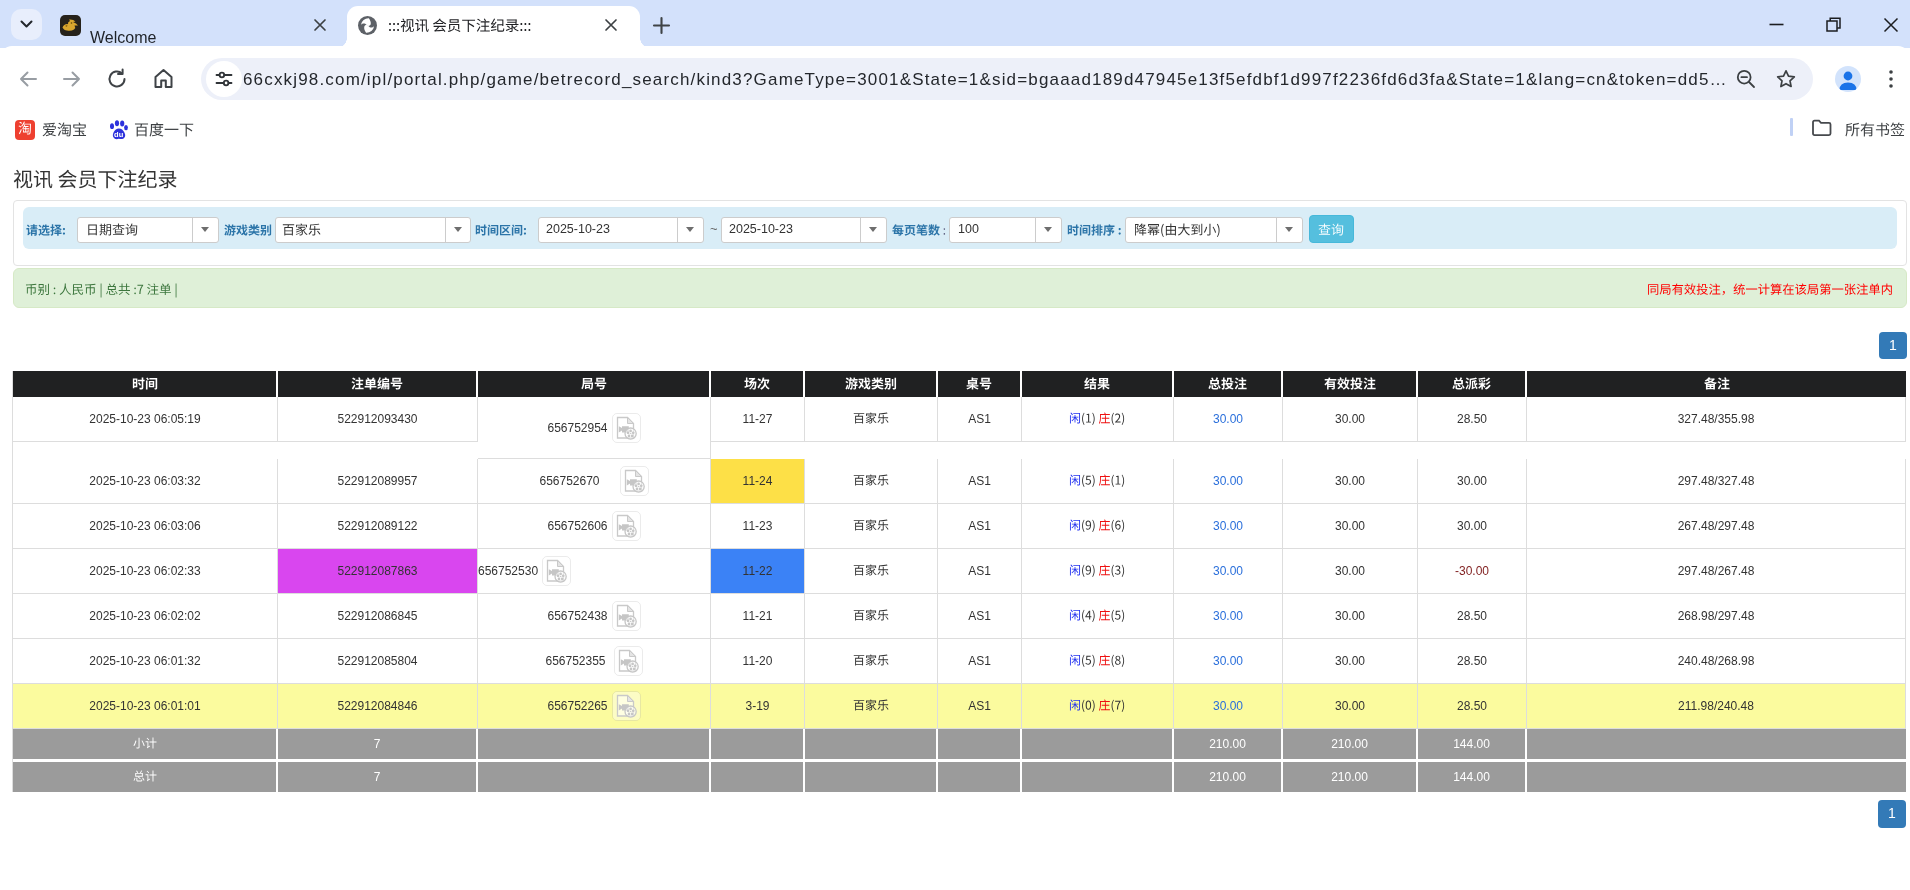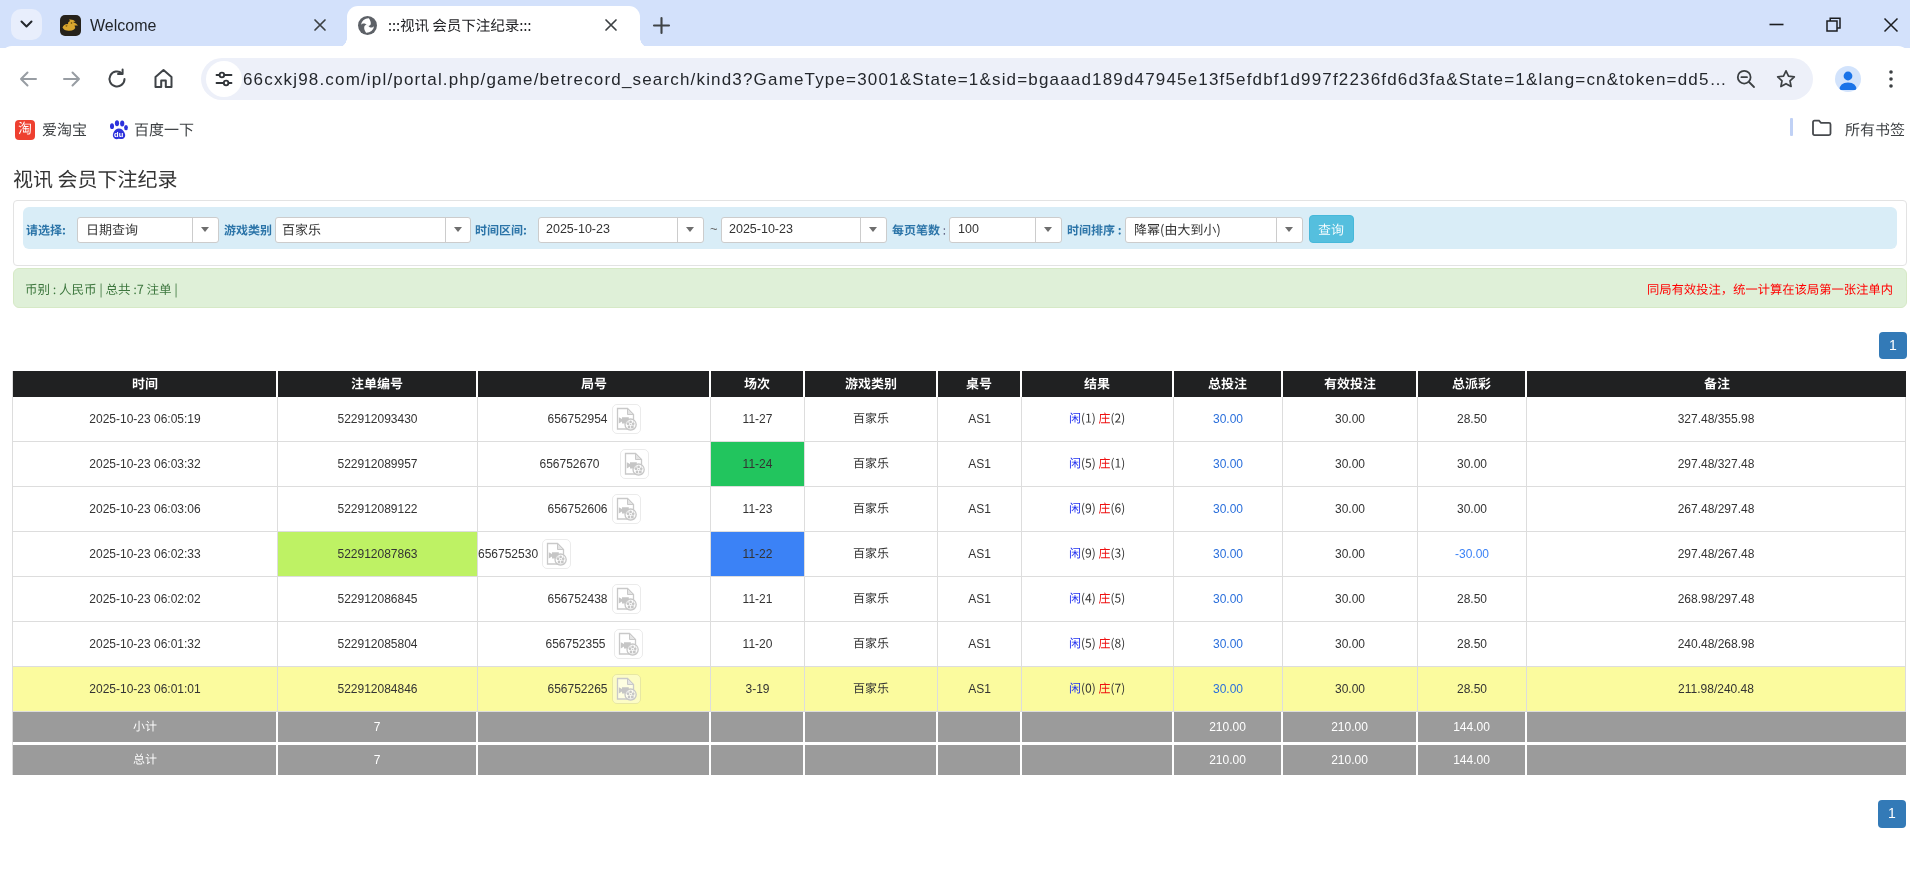--- a/index.html
+++ b/index.html
@@ -107,21 +107,21 @@
 <div style="position:absolute;left:0;top:0;width:1910px;height:48px;background:#d3e1fb"></div>
 <div style="position:absolute;left:11px;top:9px;width:31px;height:31px;border-radius:10px;background:#e8eefc"></div>
 <svg style="position:absolute;left:20px;top:20px" width="13" height="9" viewBox="0 0 13 9">
     <path d="M1.5 1.5 L6.5 6.5 L11.5 1.5" fill="none" stroke="#23272c" stroke-width="2" stroke-linecap="round" stroke-linejoin="round"></path>
   </svg>
 <div style="position:absolute;left:60px;top:15px;width:21px;height:21px;border-radius:5px;background:#26221b;overflow:hidden"><svg width="21" height="21" viewBox="0 0 21 21">
       <path d="M2.5 12.5 Q4 8.5 8 9 Q7.5 7 10 6 L9 4.5 Q13 4 15.5 6.5 L13 7 Q16.5 8 18 10.5 L14.5 10.5 Q16 12.5 14 14.5 Q11 16.5 7 15.5 Q4 15.5 2.5 12.5 Z" fill="#d9a62e"></path>
       <path d="M5 11 l2.5 -1.5 -0.5 2.5 z" fill="#8a6414"></path>
       <circle cx="11.5" cy="8" r="0.8" fill="#5c4408"></circle>
     </svg></div>
-<div style="position:absolute;left:90px;top:15px;height:21px;line-height:21px;font-size:16px;color:#1f2328;white-space:nowrap;">Welcome</div>
+<div style="position:absolute;left:90px;top:27px;height:21px;line-height:21px;font-size:16px;color:#1f2328;white-space:nowrap;">Welcome</div>
 <svg style="position:absolute;left:313px;top:18px" width="14" height="14" viewBox="0 0 14 14">
     <path d="M2 2 L12 12 M12 2 L2 12" stroke="#3c4043" stroke-width="1.7" stroke-linecap="round"></path>
   </svg>
 <div style="position:absolute;left:347px;top:6px;width:293px;height:42px;background:#fff;border-radius:11px 11px 0 0"></div>
 <div style="position:absolute;left:337px;top:38px;width:10px;height:10px;background:radial-gradient(circle at 0 0, #d3e1fb 0 9.6px, #fff 10px)"></div>
 <div style="position:absolute;left:640px;top:38px;width:10px;height:10px;background:radial-gradient(circle at 100% 0, #d3e1fb 0 9.6px, #fff 10px)"></div>
 <svg style="position:absolute;left:358px;top:16px" width="19" height="19" viewBox="0 0 18 18">
     <circle cx="9" cy="9" r="9" fill="#5d6167"></circle>
     <path d="M10.3 2.1 A7.2 7.2 0 0 0 2.8 8.4 C4.5 6.5 6.9 6.9 7.9 8.4 C9 10 11.3 9.7 12 8.1 C12.6 6.3 11.6 3.9 10.3 2.1 Z" fill="#fff"></path>
     <path d="M7.7 15.9 A7.2 7.2 0 0 0 15.2 9.6 C13.5 11.5 11.1 11.1 10.1 9.6 C9 8 6.7 8.3 6 9.9 C5.4 11.7 6.4 14.1 7.7 15.9 Z" fill="#fff"></path>
@@ -590,21 +590,21 @@
         <g transform="translate(0,11.44) scale(0.013000,-0.013000)">
           <g fill="#fff">
             <use href="#b90" x="0"></use>
             <use href="#b74" x="1000"></use>
           </g>
         </g>
       </svg>
     </div>
     <div style="background:#fff;height:45px;display:flex;align-items:center;justify-content:center;border-right:1px solid #ddd;border-bottom:1px solid #ddd;box-sizing:border-box">2025-10-23 06:05:19</div>
     <div style="background:#fff;height:45px;display:flex;align-items:center;justify-content:center;border-right:1px solid #ddd;border-bottom:1px solid #ddd;box-sizing:border-box">522912093430</div>
-    <div style="background:#fff;height:45px;display:flex;align-items:center;justify-content:center;border-right:1px solid #ddd;border-bottom:1px solid #ddd;box-sizing:border-box">
+    <div style="background:#fff;height:62px;display:flex;align-items:center;justify-content:center;border-right:1px solid #ddd;border-bottom:1px solid #ddd;box-sizing:border-box">
       <span style="margin-right:4px">656752954</span>
       <svg width="29" height="30" viewBox="0 0 29 30">
         <rect x="0.5" y="0.5" width="28" height="29" rx="4.5" fill="rgba(255,255,255,.4)" stroke="rgba(0,0,0,.08)"></rect>
         <path d="M5.5 4.5 H15.5 L21.5 10.5 V25 H5.5 Z" fill="rgba(255,255,255,.5)" stroke="#c9c9c9" stroke-width="1.3"></path>
         <path d="M15.5 4.5 V10.5 H21.5 Z" fill="#e4e4e4" stroke="#c9c9c9" stroke-width="1"></path>
         <path d="M6.8 13.2 l3.2 1.9 v-1.9 h6.8 v6.2 h-6.8 v-1.9 l-3.2 1.9 z" fill="#c6c6c6"></path>
         <circle cx="18.6" cy="20.6" r="5.6" fill="rgba(255,255,255,.55)" stroke="#c6c6c6" stroke-width="1.3"></circle>
         <circle cx="18.6" cy="17.9" r="1.35" fill="#c6c6c6"></circle>
         <circle cx="16" cy="19.8" r="1.35" fill="#c6c6c6"></circle>
         <circle cx="21.2" cy="19.8" r="1.35" fill="#c6c6c6"></circle>
@@ -667,21 +667,21 @@
         <path d="M6.8 13.2 l3.2 1.9 v-1.9 h6.8 v6.2 h-6.8 v-1.9 l-3.2 1.9 z" fill="#c6c6c6"></path>
         <circle cx="18.6" cy="20.6" r="5.6" fill="rgba(255,255,255,.55)" stroke="#c6c6c6" stroke-width="1.3"></circle>
         <circle cx="18.6" cy="17.9" r="1.35" fill="#c6c6c6"></circle>
         <circle cx="16" cy="19.8" r="1.35" fill="#c6c6c6"></circle>
         <circle cx="21.2" cy="19.8" r="1.35" fill="#c6c6c6"></circle>
         <circle cx="17" cy="22.9" r="1.35" fill="#c6c6c6"></circle>
         <circle cx="20.2" cy="22.9" r="1.35" fill="#c6c6c6"></circle>
         <path d="M17.8 20.6 h1.6" stroke="#c6c6c6" stroke-width="1"></path>
       </svg>
     </div>
-    <div style="background:#22c55e;height:45px;display:flex;align-items:center;justify-content:center;border-right:1px solid #ddd;border-bottom:1px solid #ddd;box-sizing:border-box">11-24</div>
+    <div style="background:#fde047;height:45px;display:flex;align-items:center;justify-content:center;border-right:1px solid #ddd;border-bottom:1px solid #ddd;box-sizing:border-box">11-24</div>
     <div style="background:#fff;height:45px;display:flex;align-items:center;justify-content:center;border-right:1px solid #ddd;border-bottom:1px solid #ddd;box-sizing:border-box">
       <svg class="ct" width="36" height="14" viewBox="0 0 36 14">
         <g transform="translate(0,10.56) scale(0.012000,-0.012000)">
           <g fill="#333">
             <use href="#r13" x="0"></use>
             <use href="#r32" x="1000"></use>
             <use href="#r33" x="2000"></use>
           </g>
         </g>
       </svg>
@@ -772,21 +772,21 @@
     </div>
     <div style="background:#fff;height:45px;display:flex;align-items:center;justify-content:center;border-right:1px solid #ddd;border-bottom:1px solid #ddd;box-sizing:border-box">
       <span style="color:#2a6fdb">30.00</span>
     </div>
     <div style="background:#fff;height:45px;display:flex;align-items:center;justify-content:center;border-right:1px solid #ddd;border-bottom:1px solid #ddd;box-sizing:border-box">30.00</div>
     <div style="background:#fff;height:45px;display:flex;align-items:center;justify-content:center;border-right:1px solid #ddd;border-bottom:1px solid #ddd;box-sizing:border-box">
       <span style="color:#333">30.00</span>
     </div>
     <div style="background:#fff;height:45px;display:flex;align-items:center;justify-content:center;border-right:1px solid #ddd;border-bottom:1px solid #ddd;box-sizing:border-box">267.48/297.48</div>
     <div style="background:#fff;height:45px;display:flex;align-items:center;justify-content:center;border-right:1px solid #ddd;border-bottom:1px solid #ddd;box-sizing:border-box">2025-10-23 06:02:33</div>
-    <div style="background:#bef264;height:45px;display:flex;align-items:center;justify-content:center;border-right:1px solid #ddd;border-bottom:1px solid #ddd;box-sizing:border-box">522912087863</div>
+    <div style="background:#d946ef;height:45px;display:flex;align-items:center;justify-content:center;border-right:1px solid #ddd;border-bottom:1px solid #ddd;box-sizing:border-box">522912087863</div>
     <div style="background:#fff;height:45px;display:flex;align-items:center;justify-content:flex-start;border-right:1px solid #ddd;border-bottom:1px solid #ddd;box-sizing:border-box">
       <span style="margin-right:4px">656752530</span>
       <svg width="29" height="30" viewBox="0 0 29 30">
         <rect x="0.5" y="0.5" width="28" height="29" rx="4.5" fill="rgba(255,255,255,.4)" stroke="rgba(0,0,0,.08)"></rect>
         <path d="M5.5 4.5 H15.5 L21.5 10.5 V25 H5.5 Z" fill="rgba(255,255,255,.5)" stroke="#c9c9c9" stroke-width="1.3"></path>
         <path d="M15.5 4.5 V10.5 H21.5 Z" fill="#e4e4e4" stroke="#c9c9c9" stroke-width="1"></path>
         <path d="M6.8 13.2 l3.2 1.9 v-1.9 h6.8 v6.2 h-6.8 v-1.9 l-3.2 1.9 z" fill="#c6c6c6"></path>
         <circle cx="18.6" cy="20.6" r="5.6" fill="rgba(255,255,255,.55)" stroke="#c6c6c6" stroke-width="1.3"></circle>
         <circle cx="18.6" cy="17.9" r="1.35" fill="#c6c6c6"></circle>
         <circle cx="16" cy="19.8" r="1.35" fill="#c6c6c6"></circle>
@@ -829,21 +829,21 @@
             <use href="#r51" x="4348"></use>
           </g>
         </g>
       </svg>
     </div>
     <div style="background:#fff;height:45px;display:flex;align-items:center;justify-content:center;border-right:1px solid #ddd;border-bottom:1px solid #ddd;box-sizing:border-box">
       <span style="color:#2a6fdb">30.00</span>
     </div>
     <div style="background:#fff;height:45px;display:flex;align-items:center;justify-content:center;border-right:1px solid #ddd;border-bottom:1px solid #ddd;box-sizing:border-box">30.00</div>
     <div style="background:#fff;height:45px;display:flex;align-items:center;justify-content:center;border-right:1px solid #ddd;border-bottom:1px solid #ddd;box-sizing:border-box">
-      <span style="color:#3b82f6">-30.00</span>
+      <span style="color:#7f1d1d">-30.00</span>
     </div>
     <div style="background:#fff;height:45px;display:flex;align-items:center;justify-content:center;border-right:1px solid #ddd;border-bottom:1px solid #ddd;box-sizing:border-box">297.48/267.48</div>
     <div style="background:#fff;height:45px;display:flex;align-items:center;justify-content:center;border-right:1px solid #ddd;border-bottom:1px solid #ddd;box-sizing:border-box">2025-10-23 06:02:02</div>
     <div style="background:#fff;height:45px;display:flex;align-items:center;justify-content:center;border-right:1px solid #ddd;border-bottom:1px solid #ddd;box-sizing:border-box">522912086845</div>
     <div style="background:#fff;height:45px;display:flex;align-items:center;justify-content:center;border-right:1px solid #ddd;border-bottom:1px solid #ddd;box-sizing:border-box">
       <span style="margin-right:4px">656752438</span>
       <svg width="29" height="30" viewBox="0 0 29 30">
         <rect x="0.5" y="0.5" width="28" height="29" rx="4.5" fill="rgba(255,255,255,.4)" stroke="rgba(0,0,0,.08)"></rect>
         <path d="M5.5 4.5 H15.5 L21.5 10.5 V25 H5.5 Z" fill="rgba(255,255,255,.5)" stroke="#c9c9c9" stroke-width="1.3"></path>
         <path d="M15.5 4.5 V10.5 H21.5 Z" fill="#e4e4e4" stroke="#c9c9c9" stroke-width="1"></path>

